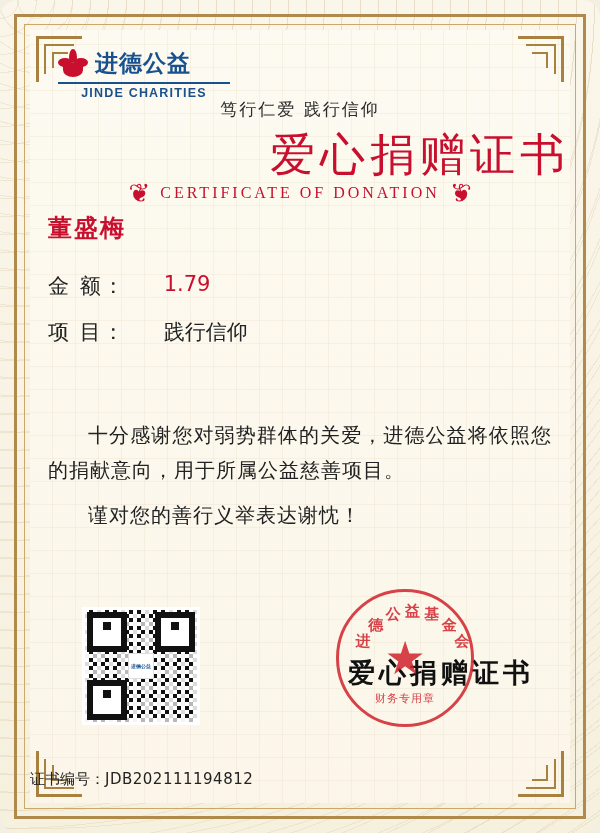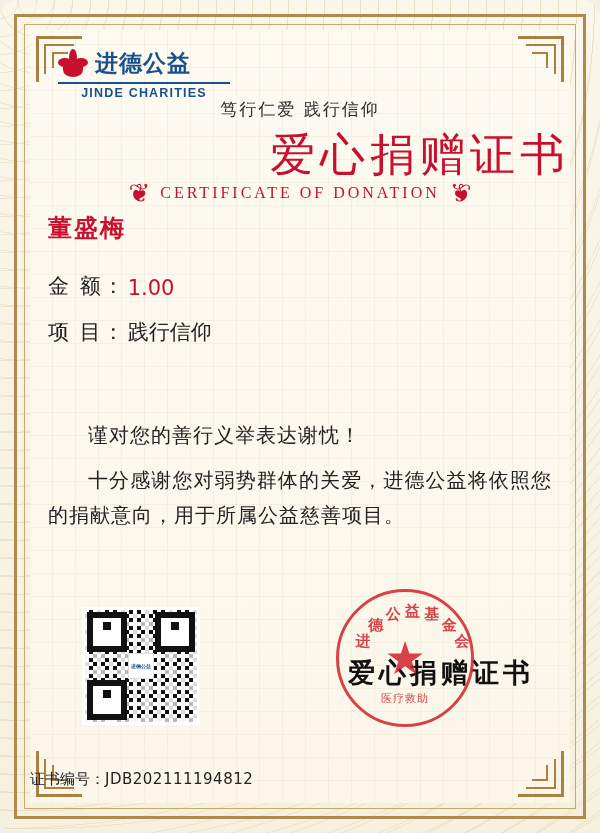--- a/index.html
+++ b/index.html
@@ -174,21 +174,22 @@
     position: absolute;
     left: 18px;
     top: 242px;
     font-family: "DejaVu Sans", sans-serif;
     font-size: 21px;
     color: #222;
   }
   .field-row {
     margin-bottom: 18px;
     display: flex;
-    align-items: flex-end;
+    align-items: flex-start;
+    gap: 36px;
   }
   .field-label { letter-spacing: 2px; }
   .field-value { margin-left: 2px; }
   .field-value.amount { color: #c8102e; }
 
   .paragraphs {
     position: absolute;
     left: 18px;
     right: 18px;
     top: 388px;
@@ -397,31 +398,31 @@
       <span class="flourish">❦</span>
       <span class="sub-title">CERTIFICATE OF DONATION</span>
       <span class="flourish right">❦</span>
     </div>
 
     <div class="recipient">董盛梅</div>
 
     <div class="fields">
       <div class="field-row">
         <span class="field-label">金 额：</span>
-        <span class="field-value amount">1.00</span>
+        <span class="field-value amount">1.79</span>
       </div>
       <div class="field-row">
         <span class="field-label">项 目：</span>
         <span class="field-value">践行信仰</span>
       </div>
     </div>
 
     <div class="paragraphs">
+      <p>十分感谢您对弱势群体的关爱，进德公益将依照您的捐献意向，用于所属公益慈善项目。</p>
       <p>谨对您的善行义举表达谢忱！</p>
-      <p>十分感谢您对弱势群体的关爱，进德公益将依照您的捐献意向，用于所属公益慈善项目。</p>
     </div>
 
     <div class="qr">
       <div class="qr-grid">
         <div class="qr-eye tl">
             <i></i>
           </div>
         <div class="qr-eye tr">
             <i></i>
           </div>
@@ -440,21 +441,21 @@
       <div class="seal-text">
         <span style="transform: rotate(-62deg) translate(0,-56px) rotate(62deg);">进</span>
         <span style="transform: rotate(-41deg) translate(0,-56px) rotate(41deg);">德</span>
         <span style="transform: rotate(-20deg) translate(0,-56px) rotate(20deg);">公</span>
         <span style="transform: rotate(0deg) translate(0,-56px) rotate(0deg);">益</span>
         <span style="transform: rotate(20deg) translate(0,-56px) rotate(-20deg);">基</span>
         <span style="transform: rotate(41deg) translate(0,-56px) rotate(-41deg);">金</span>
         <span style="transform: rotate(62deg) translate(0,-56px) rotate(-62deg);">会</span>
       </div>
       <div class="star">★</div>
-      <div class="seal-sub">医疗救助</div>
+      <div class="seal-sub">财务专用章</div>
     </div>
 
     <div class="footer">
       <span>证书编号：</span><span class="num">JDB202111194812</span>
     </div>
 
   </div>
 </div>
 
 </body></html>

